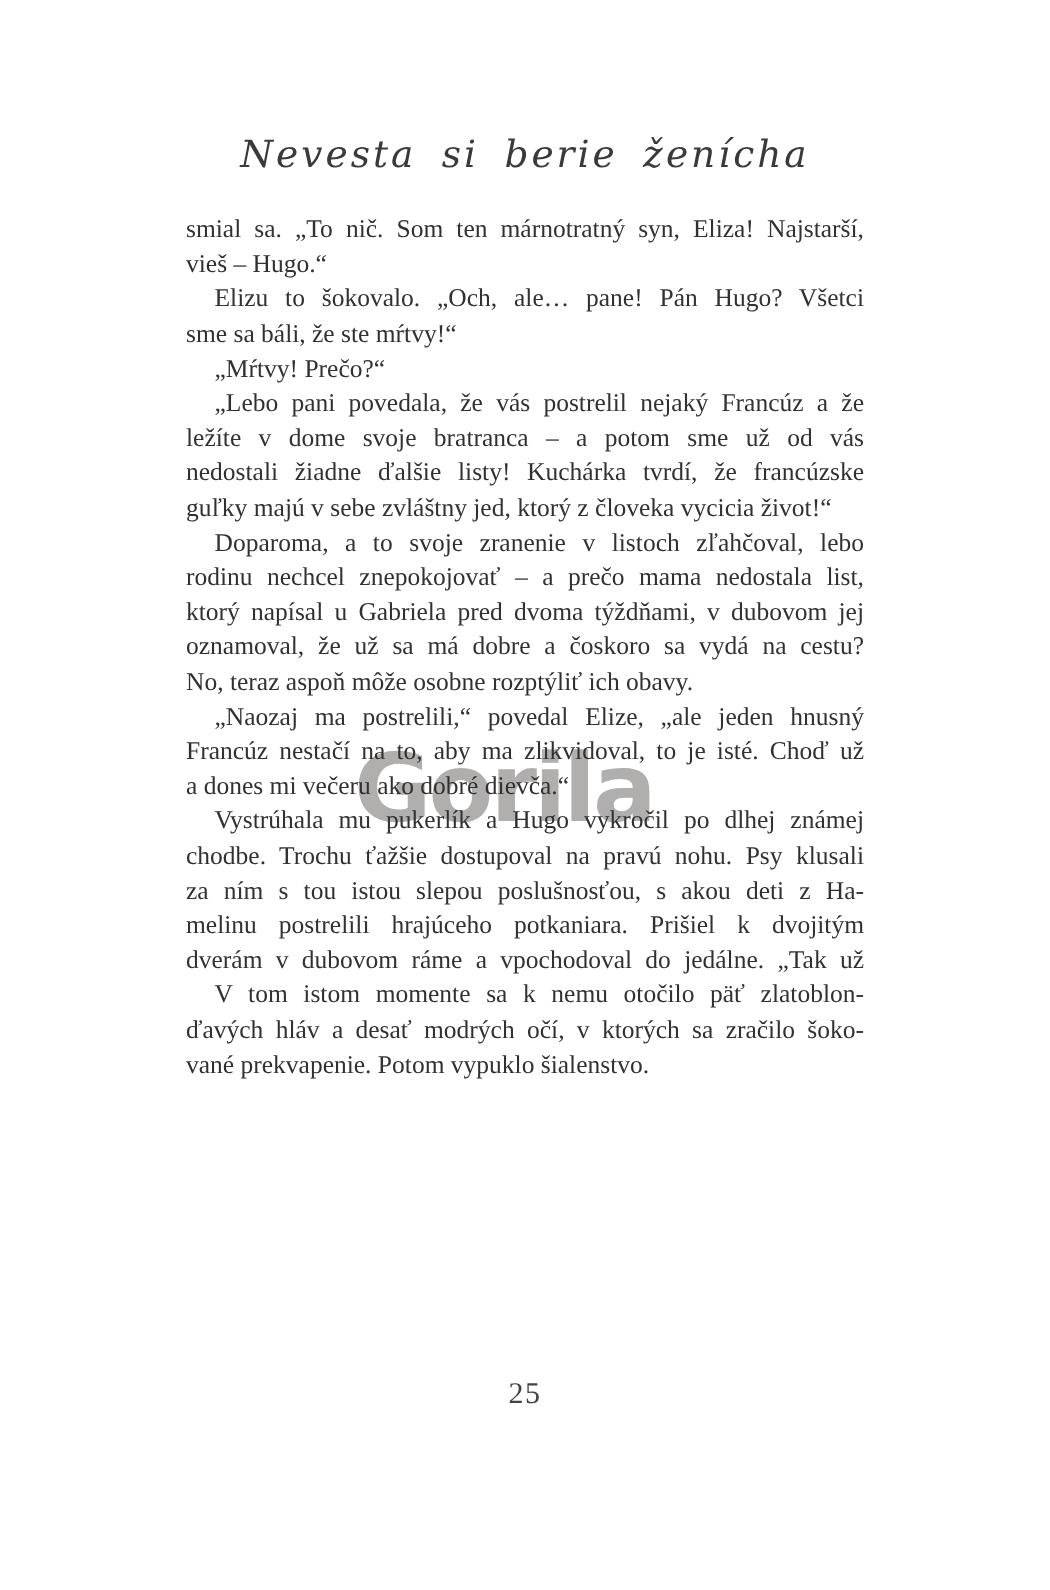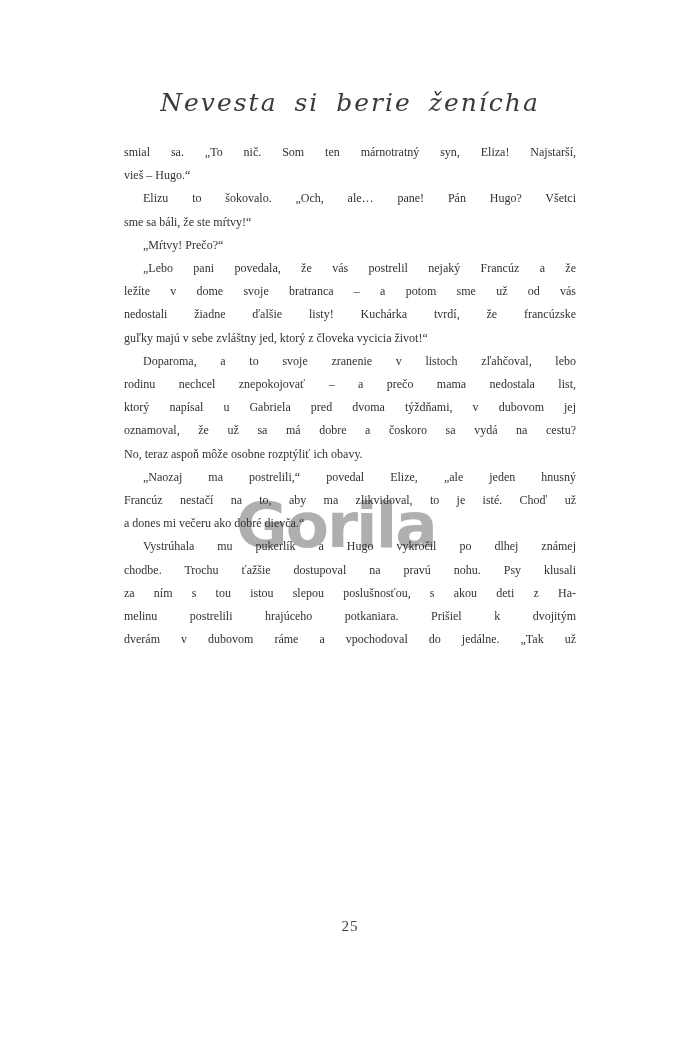--- a/index.html
+++ b/index.html
@@ -38,42 +38,42 @@
     letter-spacing: -2px;
     color: #b1aeae;
     z-index: 1;
     user-select: none;
   }
   .text-block {
     position: absolute;
     left: 124px;
     top: 141px;
     width: 452px;
-    font-size: 12px;
+    font-size: 17px;
     line-height: 23.2px;
     color: #333130;
     z-index: 2;
   }
   .line {
     text-align: justify;
     text-align-last: justify;
   }
   .line.last {
     text-align-last: left;
   }
   .line.indent {
     text-indent: 19px;
   }
   .page-number {
     position: absolute;
     top: 918px;
     left: 0;
     width: 100%;
     text-align: center;
-    font-size: 15px;
+    font-size: 20px;
     letter-spacing: 1px;
     color: #454341;
     z-index: 2;
   }
 </style>
 </head>
 <body>
 
 <div class="page">
   <div class="header">Nevesta si berie ženícha</div>
@@ -110,16 +110,21 @@
         <div class="line">Francúz nestačí na to, aby ma zlikvidoval, to je isté. Choď už</div>
         <div class="line last">a dones mi večeru ako dobré dievča.“</div>
       </div>
       <div class="para">
         <div class="line indent">Vystrúhala mu pukerlík a Hugo vykročil po dlhej známej</div>
         <div class="line">chodbe. Trochu ťažšie dostupoval na pravú nohu. Psy klusali</div>
         <div class="line">za ním s tou istou slepou poslušnosťou, s akou deti z Ha-</div>
         <div class="line">melinu postrelili hrajúceho potkaniara. Prišiel k dvojitým</div>
         <div class="line">dverám v dubovom ráme a vpochodoval do jedálne. „Tak už</div>
       </div>
+      <div class="para">
+        <div class="line indent">V tom istom momente sa k nemu otočilo päť zlatoblon-</div>
+        <div class="line">ďavých hláv a desať modrých očí, v ktorých sa zračilo šoko-</div>
+        <div class="line last">vané prekvapenie. Potom vypuklo šialenstvo.</div>
+      </div>
     </div>
 
   <div class="page-number">25</div>
 </div>
 
 </body></html>

